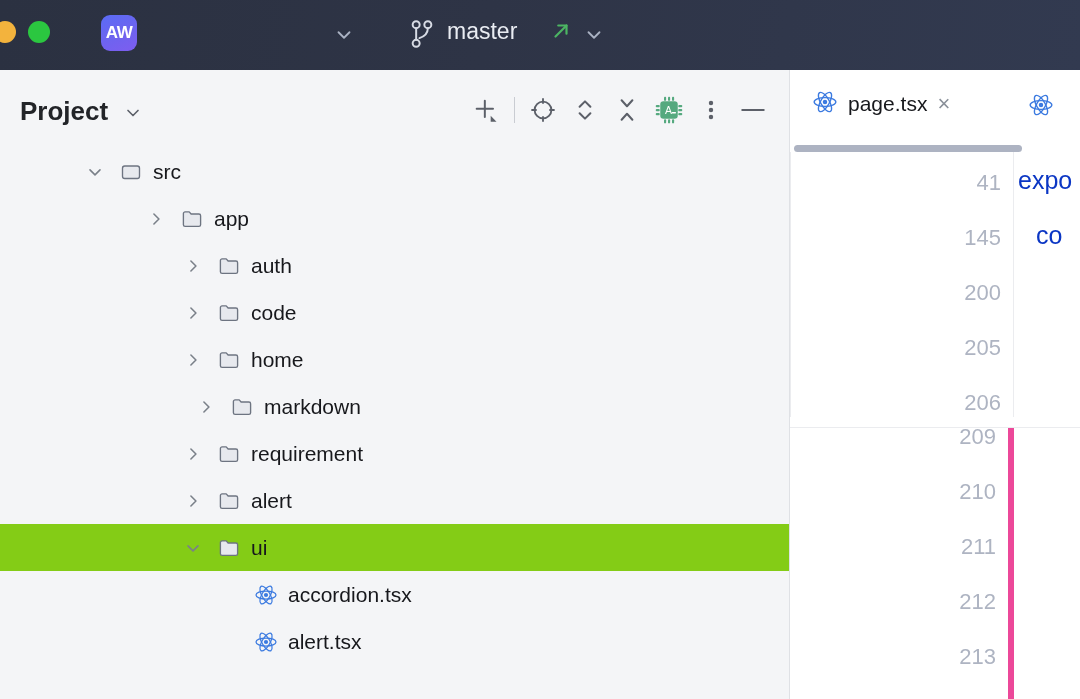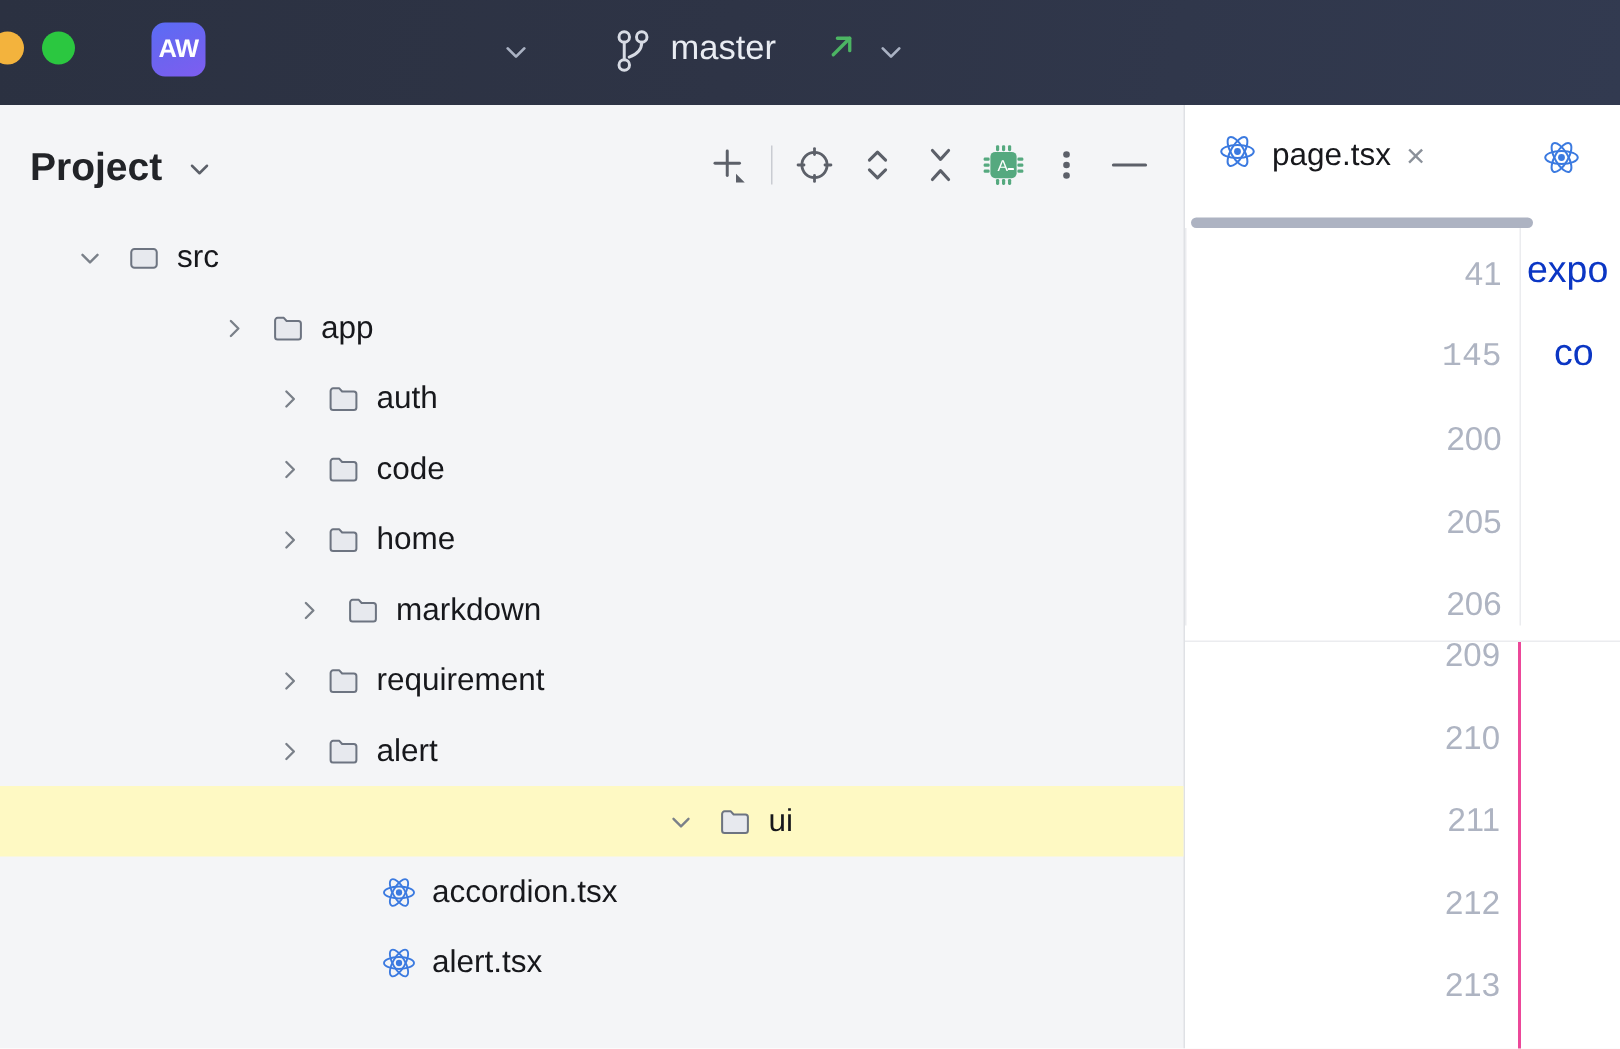--- a/index.html
+++ b/index.html
@@ -57,21 +57,21 @@
     width: 42px; height: 36px; display: flex; align-items: center; justify-content: center;
     color: #5c6069;
   }
   .tool-sep { width: 1px; height: 26px; background: #c9ccd2; margin: 0 7px; }
 
   .tree { position: absolute; left: 0; top: 78px; width: 790px; }
   .row {
     position: relative; height: 47px; display: flex; align-items: center;
     font-size: 21px; color: #17181c; white-space: nowrap;
   }
-  .row.selected { background: #fef9c3; justify-content: center; }
+  .row.selected { background: #84cc16; }
   .twisty { width: 22px; height: 22px; display: inline-flex; align-items: center; justify-content: center; color: #7a8089; flex: none; }
   .twisty.blank { visibility: hidden; }
   .ico { width: 26px; height: 26px; display: inline-flex; align-items: center; justify-content: center; flex: none; margin-right: 9px; }
   .label { line-height: 1; }
 
   
   .editor {
     position: absolute; left: 790px; top: 70px; width: 290px; height: 629px;
     background: #ffffff;
   }
@@ -96,21 +96,21 @@
   .lnum {
     position: absolute; right: 12px; font-size: 22px; color: #aeb4c2;
     font-family: "Liberation Sans", "DejaVu Sans", sans-serif;
   }
   .code-line { position: absolute; font-size: 25px; color: #0b36c4; white-space: nowrap; }
 
   .lower-pane {
     position: absolute; left: 0; top: 357px; width: 290px; height: 272px;
     background: #ffffff; border-top: 1px solid #ebecef;
   }
-  .lower-gutter { position: absolute; left: 0; top: 0; width: 224px; height: 272px; border-right: 2px solid #ec4899; }
+  .lower-gutter { position: absolute; left: 0; top: 0; width: 224px; height: 272px; border-right: 6px solid #ec4899; }
   .clip-mask-top { position: absolute; left: 0; top: 347px; width: 290px; height: 11px; background: #ffffff; }
 </style>
 </head>
 <body>
 
 <div id="app">
 
   <div class="titlebar">
 
     <div class="traffic">
@@ -231,21 +231,21 @@
 
         <span class="tool">
           <svg width="30" height="28" viewBox="0 0 28 24" fill="none" stroke="#5c6069" stroke-width="1.9" stroke-linecap="round">
             <line x1="4" y1="12" x2="24" y2="12"></line>
           </svg>
         </span>
       </div>
     </div>
 
     <div class="tree" id="tree">
-        <div class="row" style="padding-left: 49px;">
+        <div class="row" style="padding-left: 84px;">
           <span class="twisty">
             <svg width="20" height="20" viewBox="0 0 24 24" fill="none" stroke="#7a8089" stroke-width="1.9" stroke-linecap="round" stroke-linejoin="round">
               <polyline points="6 9.5 12 15.5 18 9.5"></polyline>
             </svg>
           </span>
           <span style="width:12px;flex:none;"></span>
           <span class="ico">
             <svg width="24" height="24" viewBox="0 0 24 24">
               <rect x="3.5" y="6" width="17" height="12.5" rx="2.2" fill="#e7e9ee" stroke="#6d7481" stroke-width="1.35"></rect>
             </svg>
@@ -426,21 +426,21 @@
             </g>
           </svg>
         </span>
       </div>
     </div>
 
     <div class="hscroll"></div>
 
     <div class="gutter-top">
       <span class="lnum" style="top:18px;">41</span>
-      <span class="lnum" style="top:73px;font-family:Liberation Mono, monospace;">145</span>
+      <span class="lnum" style="top:73px;">145</span>
       <span class="lnum" style="top:128px;">200</span>
       <span class="lnum" style="top:183px;">205</span>
       <span class="lnum" style="top:238px;">206</span>
     </div>
 
     <div class="code-line" style="left:228px; top:96px;">expo</div>
     <div class="code-line" style="left:246px; top:151px;">co</div>
 
     <div class="clip-mask-top"></div>
 

